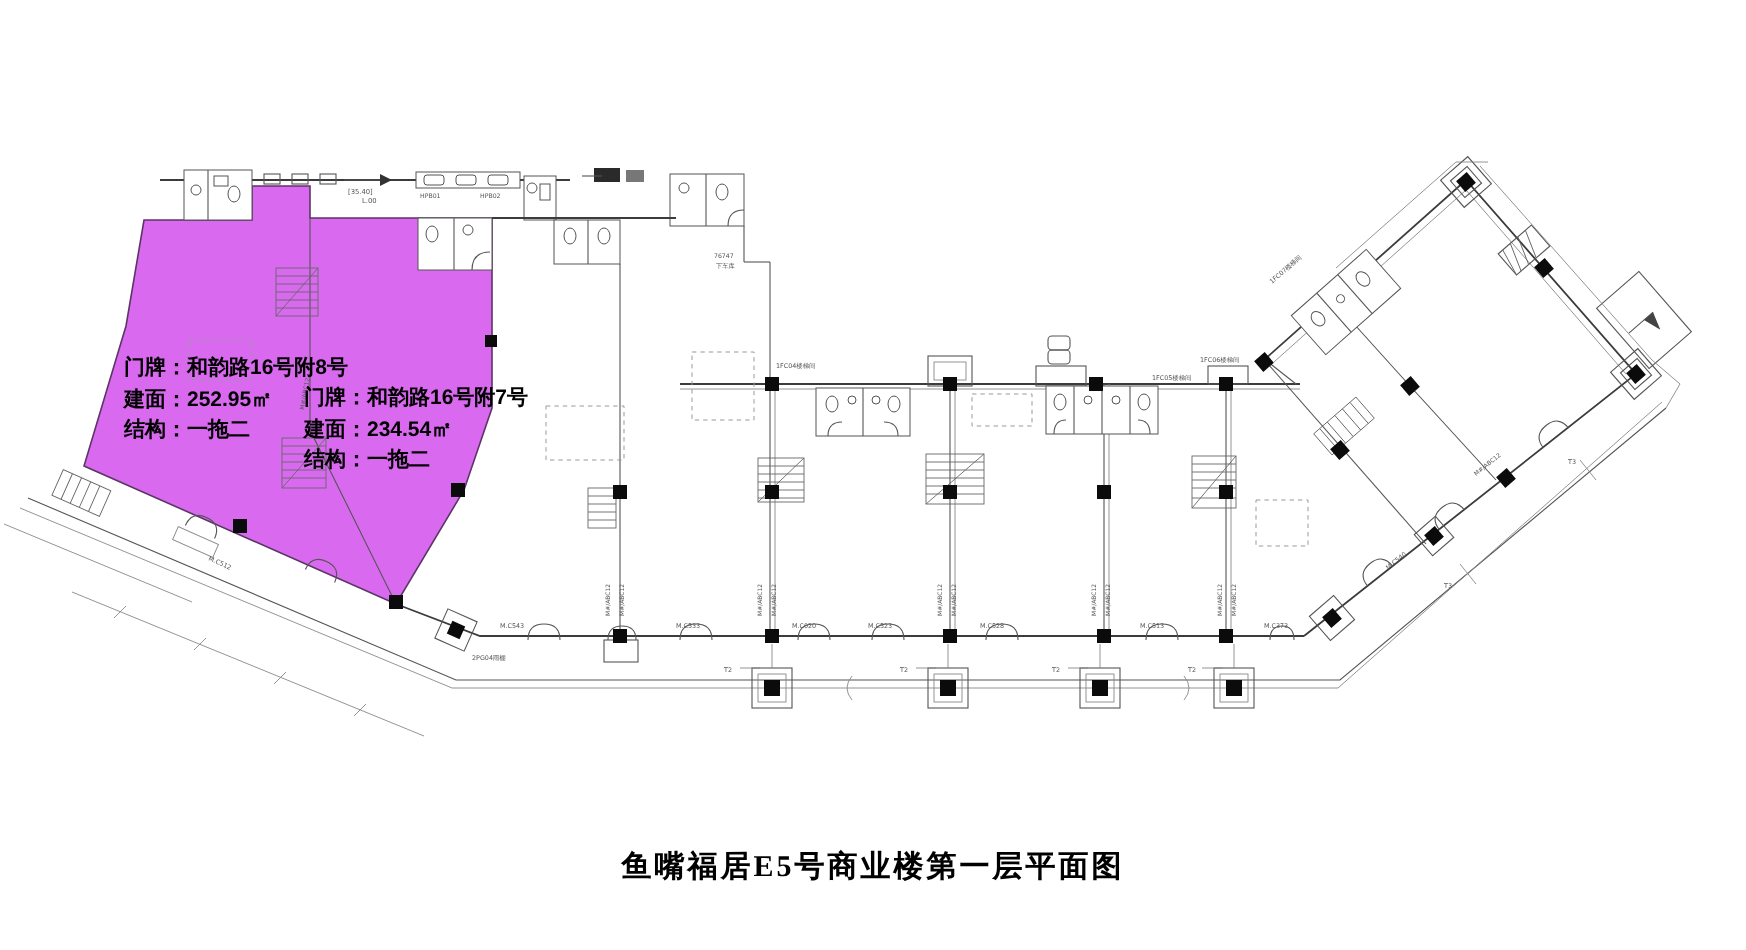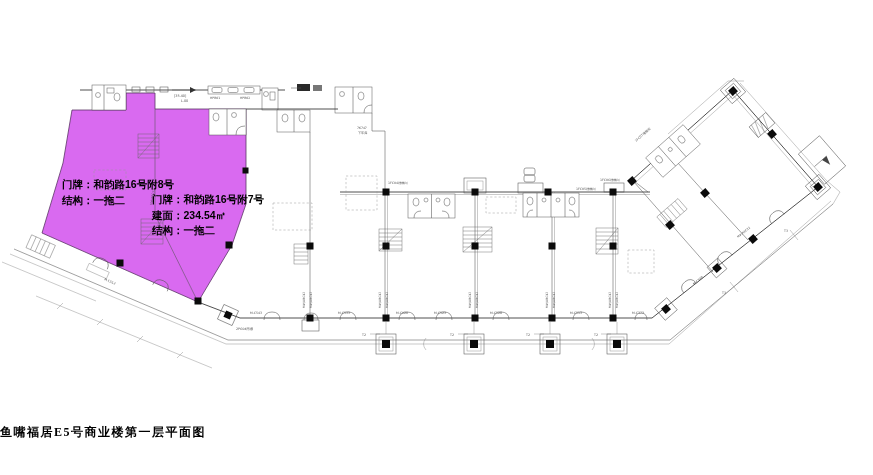--- a/index.html
+++ b/index.html
@@ -3,23 +3,23 @@
 <meta charset="utf-8">
 <style>
   html,body{margin:0;padding:0;background:#ffffff;}
   #screen{position:relative;width:873px;height:475px;background:#fff;overflow:hidden;
           font-family:"Liberation Sans","DejaVu Sans",sans-serif;}
   #plan-svg{position:absolute;left:0;top:0;}
   svg text{font-family:"DejaVu Sans",sans-serif;fill:#555;}
   .anno{position:absolute;color:#000;font-weight:700;font-size:10.5px;line-height:15.5px;
         white-space:nowrap;font-family:"Liberation Sans","DejaVu Sans",sans-serif;}
   .anno .ln{display:block;}
-  #title{position:absolute;left:0;right:0;top:424px;color:#000;
+  #title{position:absolute;left:0;right:0;top:424px;text-align:center;color:#000;
          font-family:"Liberation Serif","DejaVu Serif",serif;font-weight:700;
-         font-size:12px;letter-spacing:1.5px;}
+         font-size:15px;letter-spacing:1.5px;}
   .w{stroke:#3c3c3c;stroke-width:0.9;fill:none;}
   .w2{stroke:#555;stroke-width:0.55;fill:none;}
   .thin{stroke:#888;stroke-width:0.45;fill:none;}
   .dash{stroke:#999;stroke-width:0.5;fill:none;stroke-dasharray:2.2,2;}
   .col{fill:#0b0b0b;stroke:none;}
   .fix{stroke:#555;stroke-width:0.5;fill:#fff;}
   .door{stroke:#555;stroke-width:0.55;fill:none;}
   .tread{stroke:#666;stroke-width:0.45;fill:none;}
 </style>
 </head>
@@ -369,20 +369,21 @@
     <text x="555" y="308" transform="rotate(-90 555 308)" font-size="3">M#/ABC12</text>
     <text x="611" y="308" transform="rotate(-90 611 308)" font-size="3">M#/ABC12</text>
     <text x="618" y="308" transform="rotate(-90 618 308)" font-size="3">M#/ABC12</text>
     <text x="152" y="205" transform="rotate(-80 152 205)" font-size="3">M#/ABC12</text>
     <text x="738" y="238" transform="rotate(-38.5 738 238)" font-size="3">M#/ABC12</text>
   </g>
 </svg>
 
 <div class="anno" style="left:62px;top:177px;">
   <span class="ln"><span>门牌：</span><span>和韵路16号附8号</span></span>
+  <span class="ln"><span>建面：</span><span>252.95㎡</span></span>
   <span class="ln"><span>结构：</span><span>一拖二</span></span>
 </div>
 <div class="anno" style="left:152px;top:192px;">
   <span class="ln"><span>门牌：</span><span>和韵路16号附7号</span></span>
   <span class="ln"><span>建面：</span><span>234.54㎡</span></span>
   <span class="ln"><span>结构：</span><span>一拖二</span></span>
 </div>
 
 <div id="title">鱼嘴福居E5号商业楼第一层平面图</div>
 

